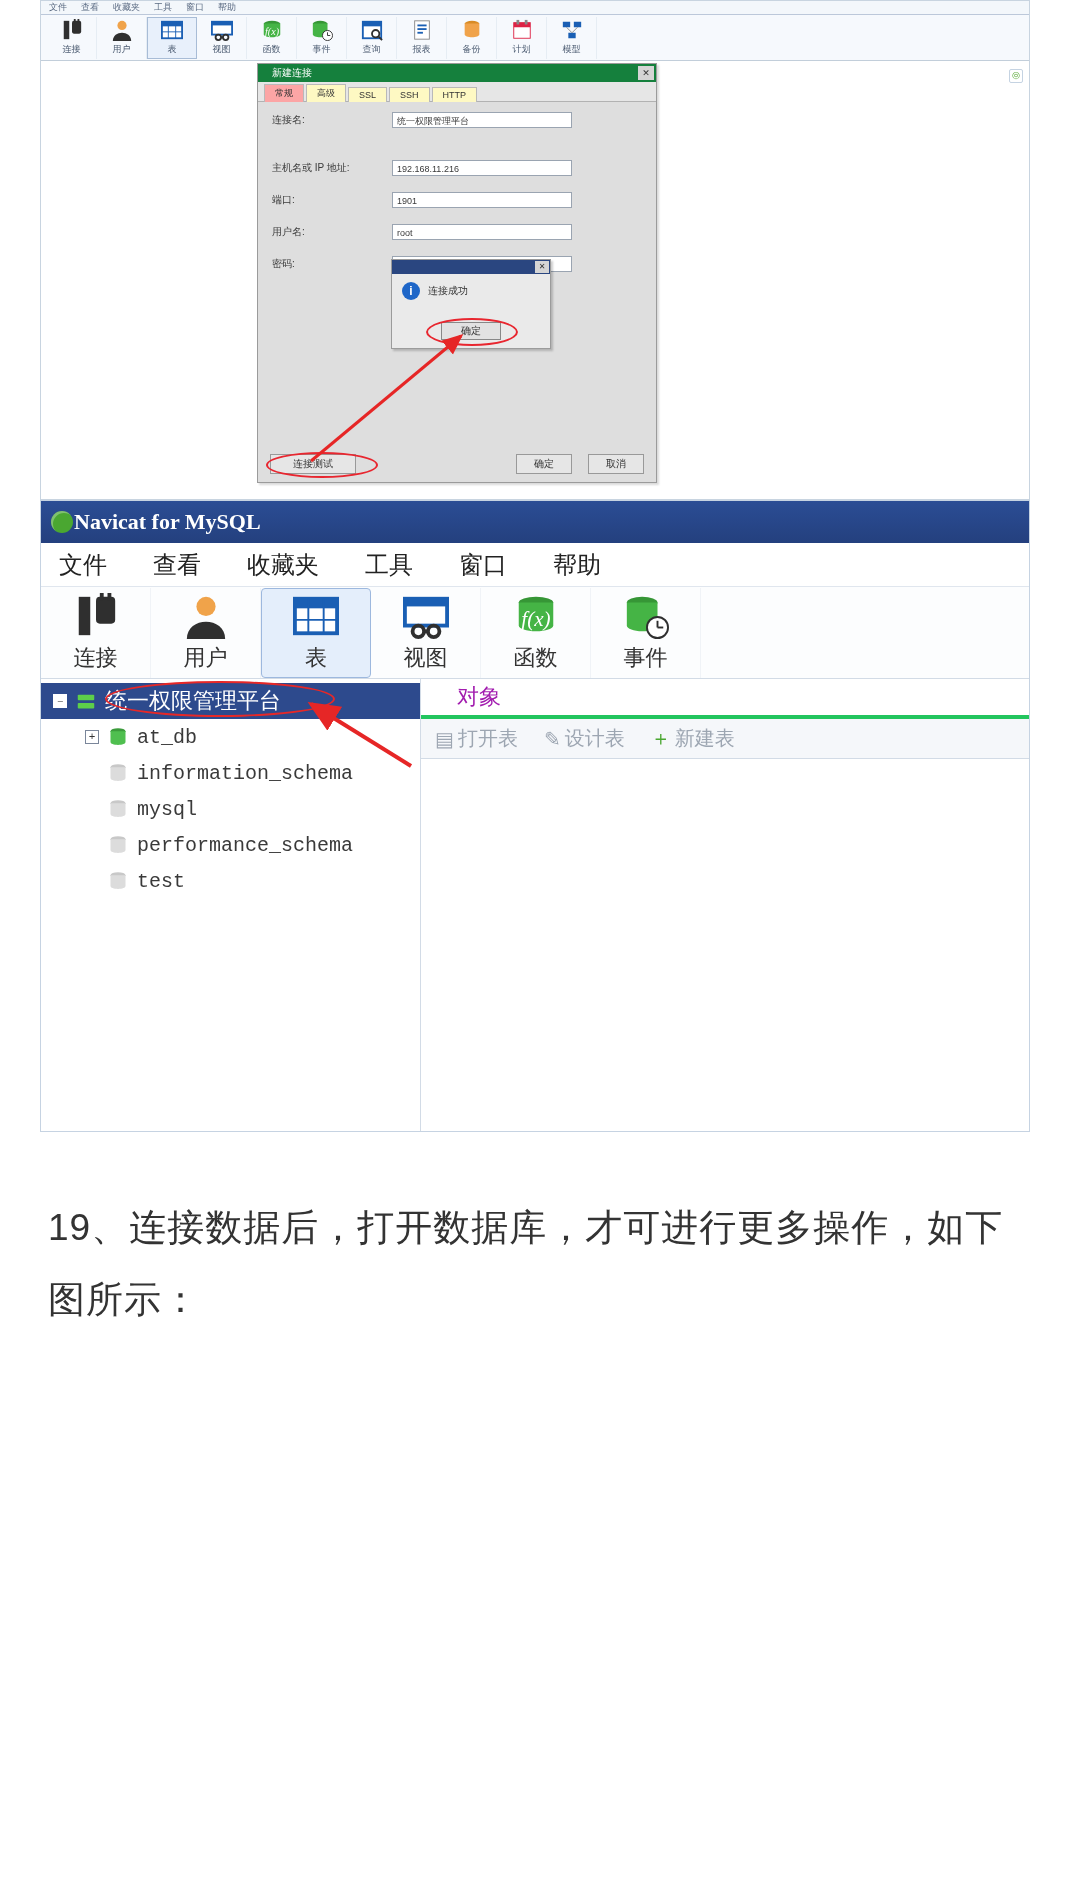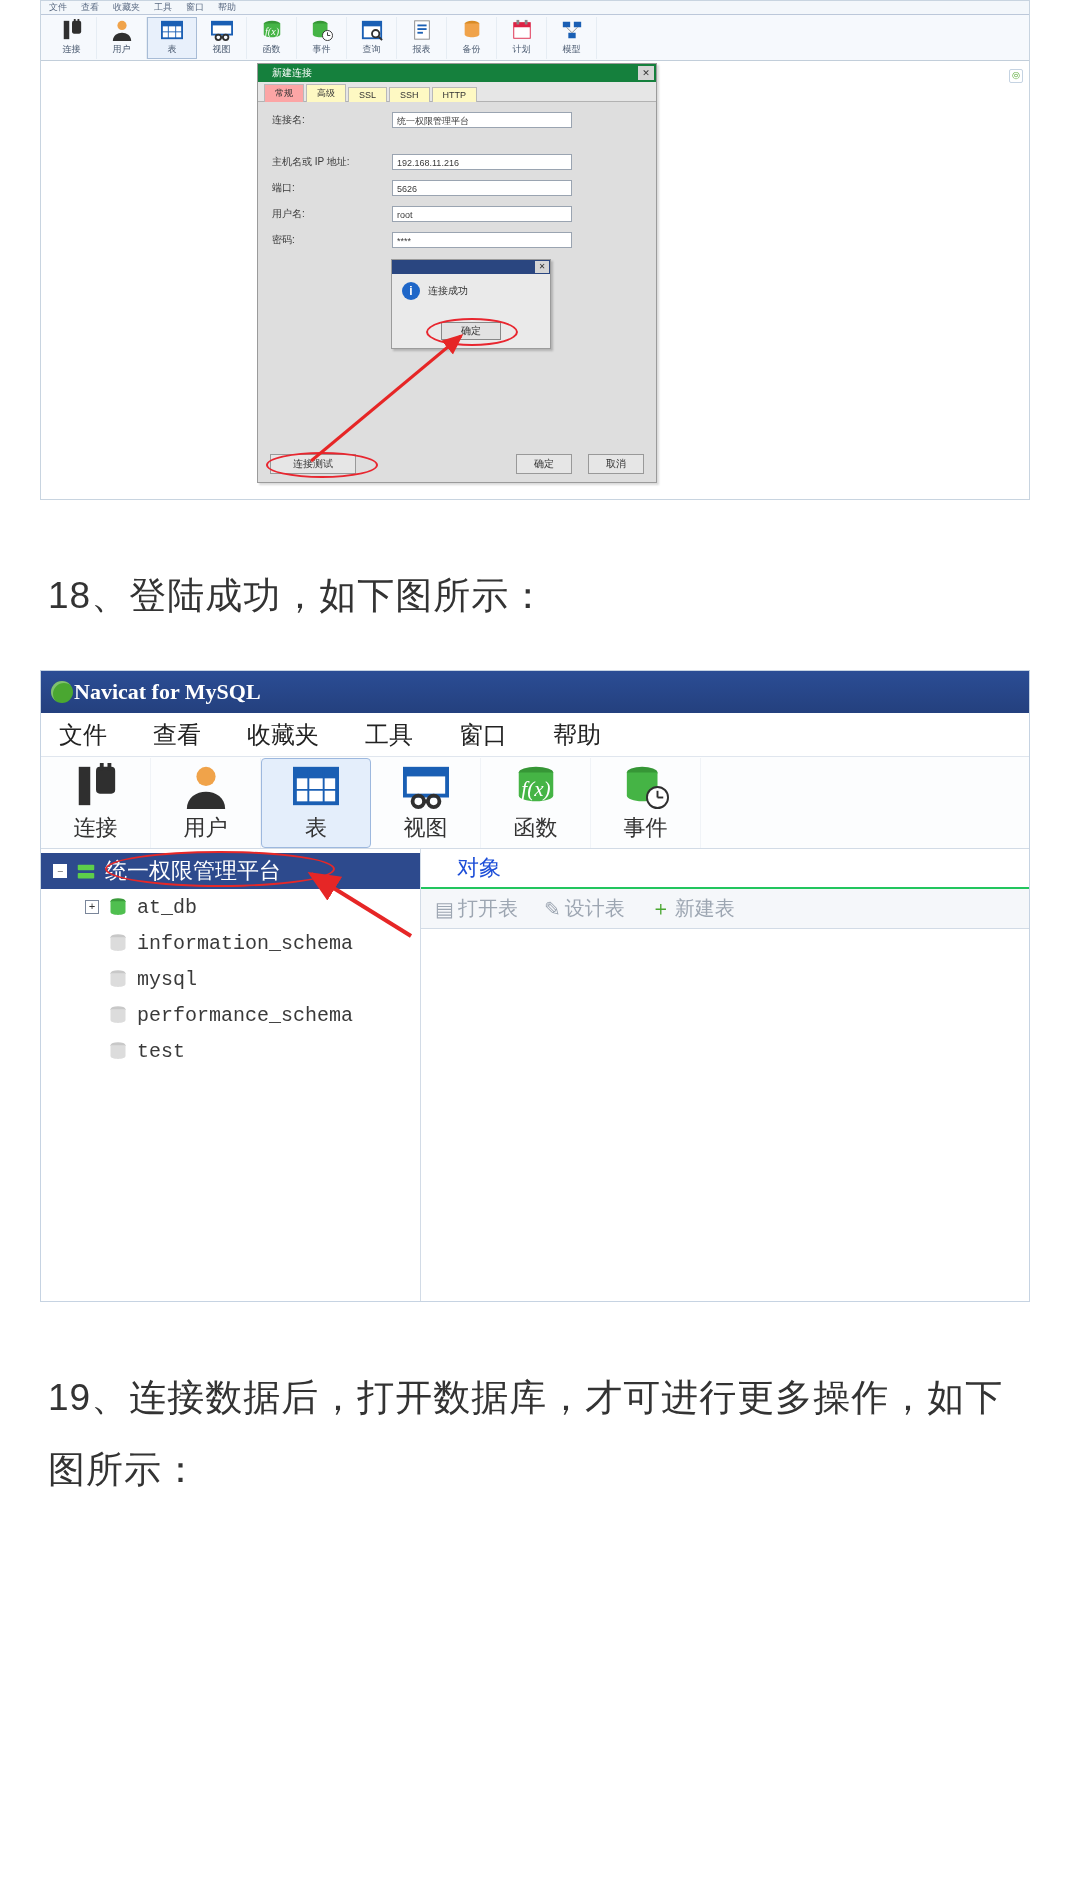--- a/index.html
+++ b/index.html
@@ -99,21 +99,21 @@
     border:1px solid #b9b9b9;
     border-bottom:none;
     position:relative; top:1px;
   }
   .shot1 .dlg .tab.active { background:#fca5a5; }
   .shot1 .dlg .body {
     padding: 10px 14px;
     font-size: 10px;
     color:#3a3a3a;
   }
-  .shot1 .frow { display:flex; align-items:center; margin-bottom:10px; }
+  .shot1 .frow { display:flex; align-items:center; margin-bottom:16px; }
   .shot1 .flab { width: 120px; }
   .shot1 .fin {
     width: 180px; height: 16px;
     border:1px solid #9aa4b1; background:#fff;
     font-size:9px; padding:0 4px; line-height:16px;
   }
   .shot1 .chk { display:flex; align-items:center; gap:4px; }
   .shot1 .chkbox {
     width:10px;height:10px;border:1px solid #666;background:#fff;
     display:inline-flex;align-items:center;justify-content:center;
@@ -244,23 +244,23 @@
   }
   .shot2 .db-ico {
     display:inline-block;width:22px;height:20px;margin-right:8px;
   }
   .shot2 .db-ico svg{display:block}
   .shot2 .right {
     flex:1; background:#fff; position:relative;
     border-left:0;
   }
   .shot2 .tabhdr {
-    height:40px; border-bottom:2px solid #22c55e;
+    height:40px; border-bottom:4px solid #22c55e;
     display:flex; align-items:center;
-    font-size:22px; color:#1d4ed8; padding-left:36px;
+    font-size:22px; color:#a21caf; padding-left:36px;
   }
   .shot2 .actbar {
     height:40px; background:#f5f7fa;
     border-bottom:1px solid #d2dbe6;
     display:flex; align-items:center; gap:26px;
     font-size:20px; color:#9da6b2; padding-left:14px;
   }
   .shot2 .actbar .act { display:flex; align-items:center; gap:4px; }
   .shot2 .oval2 {
     position:absolute;border:2px solid #e62828;border-radius:50%;
@@ -372,21 +372,21 @@
           <span class="flab">连接名:</span>
           <span class="fin">统一权限管理平台</span>
         </div>
         <div style="height:16px"></div>
         <div class="frow">
           <span class="flab">主机名或 IP 地址:</span>
           <span class="fin">192.168.11.216</span>
         </div>
         <div class="frow">
           <span class="flab">端口:</span>
-          <span class="fin">5626</span>
+          <span class="fin">1901</span>
         </div>
         <div class="frow">
           <span class="flab">用户名:</span>
           <span class="fin">root</span>
         </div>
         <div class="frow">
           <span class="flab">密码:</span>
           <span class="fin">****</span>
         </div>
         <div class="frow">
@@ -422,21 +422,20 @@
     <svg class="arrow-svg" style="left:260px;top:320px;width:200px;height:150px">
       <defs>
           <marker id="ah1" markerWidth="8" markerHeight="8" refX="6" refY="3" orient="auto">
         <path d="M0,0 L7,3 L0,6 Z" fill="#e62626"></path>
           </marker>
         </defs>
       <line x1="10" y1="140" x2="160" y2="15" stroke="#e62626" stroke-width="3" marker-end="url(#ah1)"></line>
     </svg>
   </div>
 
-  <div class="caption">18、登陆成功，如下图所示：</div>
 
   <div class="shot2">
     <div class="titlebar">
       <span class="nav-ico"></span>
       <span>Navicat for MySQL</span>
     </div>
     <div class="menubar">
       <span>文件</span>
       <span>查看</span>
       <span>收藏夹</span>

